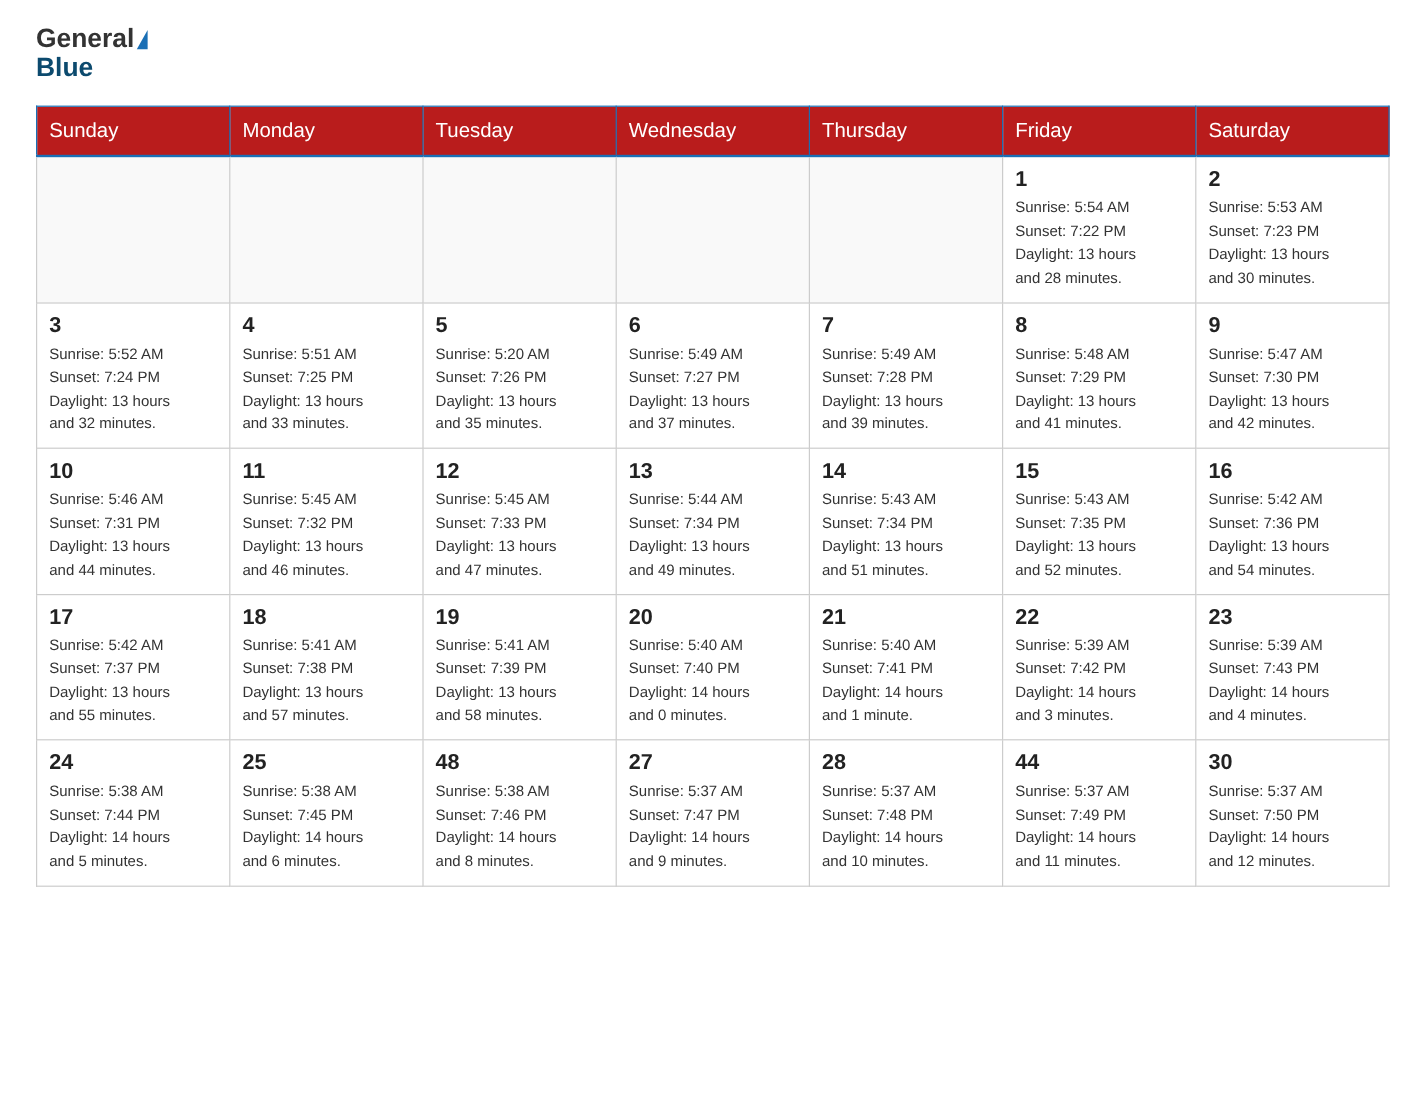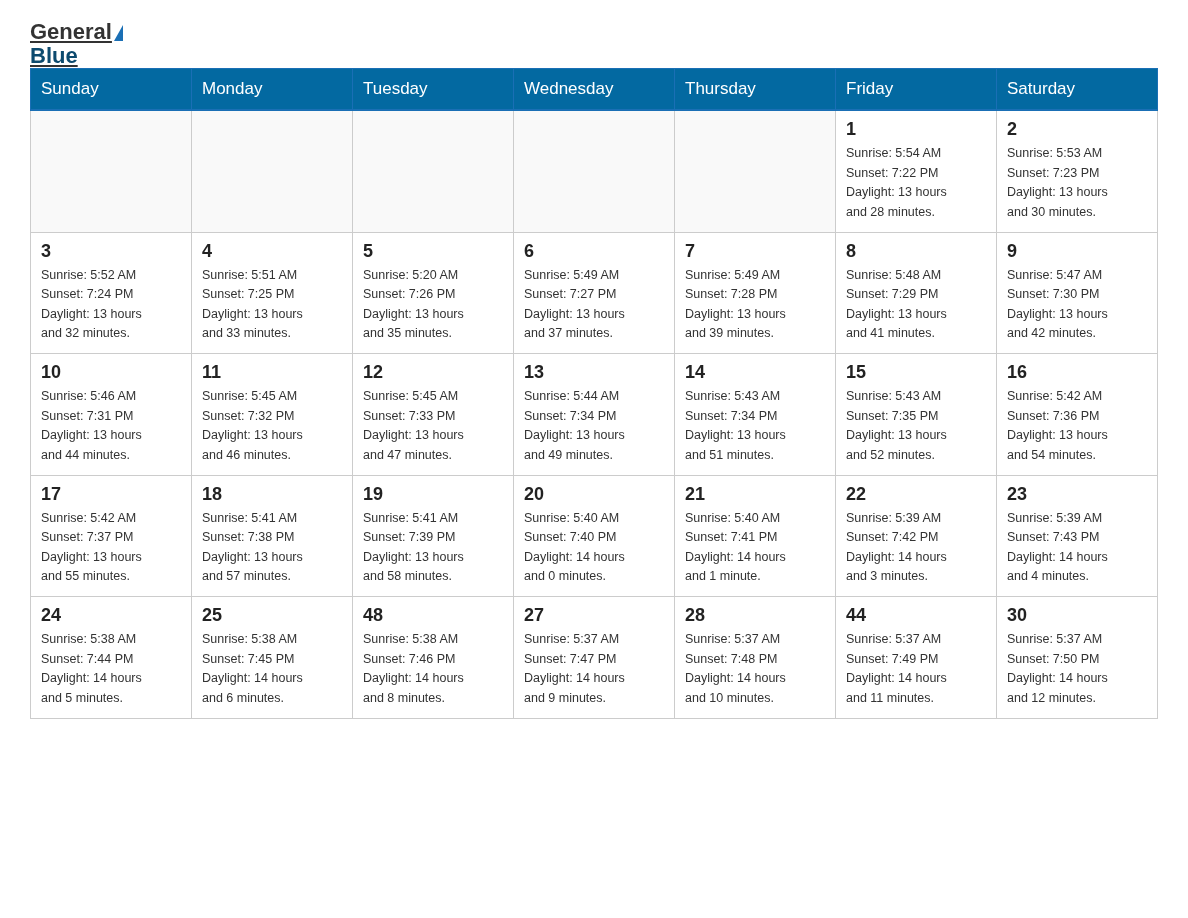--- a/index.html
+++ b/index.html
@@ -6,21 +6,21 @@
     body {
       font-family: Arial, sans-serif;
       background: #ffffff;
       padding: 20px 30px;
       color: #333;
     }
     .header-area {
       display: flex;
       justify-content: space-between;
       align-items: flex-start;
-      text-decoration: underline;
+      margin-bottom: 20px;
     }
     .logo-area {
       display: flex;
       flex-direction: column;
       align-items: flex-start;
     }
     .logo-text {
       font-size: 22px;
       font-weight: bold;
       color: #333;
@@ -51,21 +51,21 @@
       font-size: 22px;
       color: #555;
       margin-top: 4px;
     }
     table {
       width: 100%;
       border-collapse: collapse;
       table-layout: fixed;
     }
     thead tr th {
-      background-color: #0369a1;
+      background-color: #b91c1c;
       color: #ffffff;
       text-align: left;
       padding: 10px 10px;
       font-size: 17px;
       font-weight: normal;
       border: 1px solid #1a6fb5;
     }
     tbody tr td {
       vertical-align: top;
       padding: 8px 10px 10px 10px;

